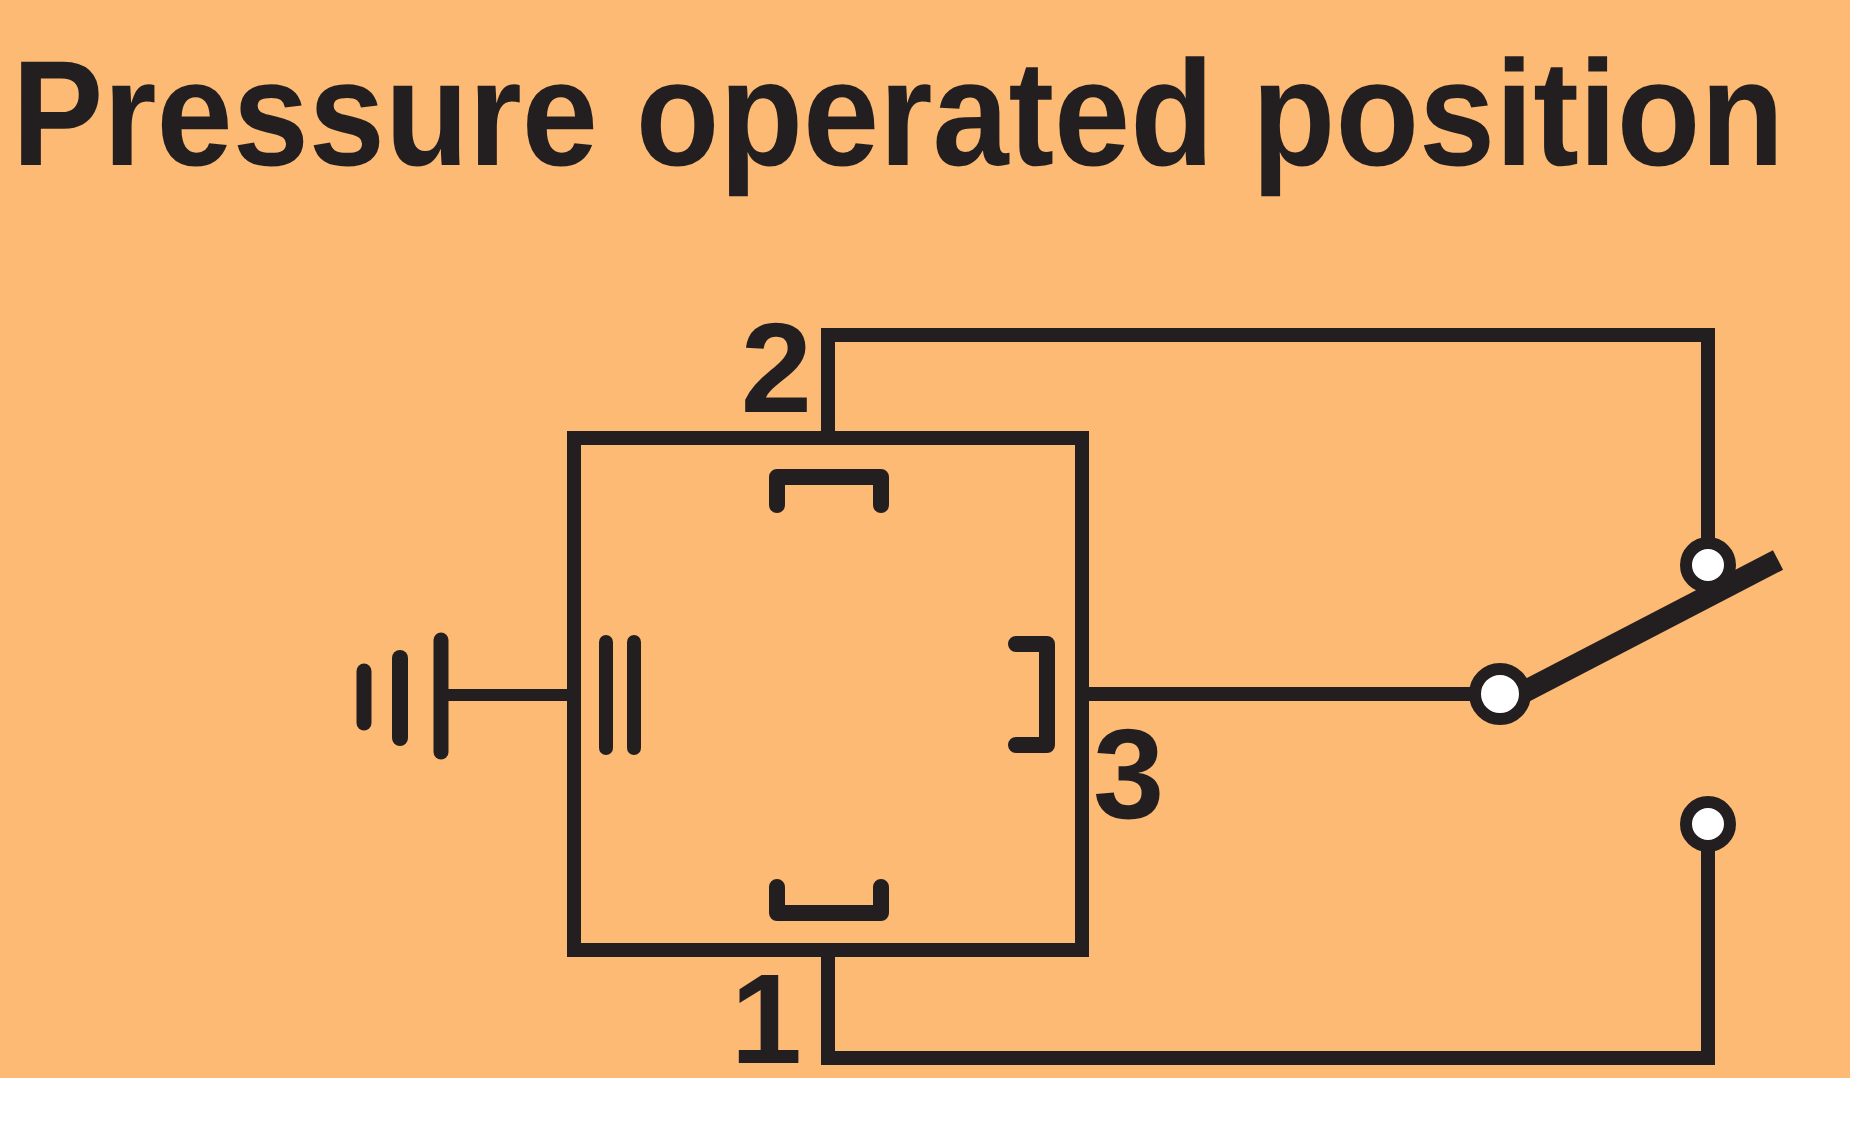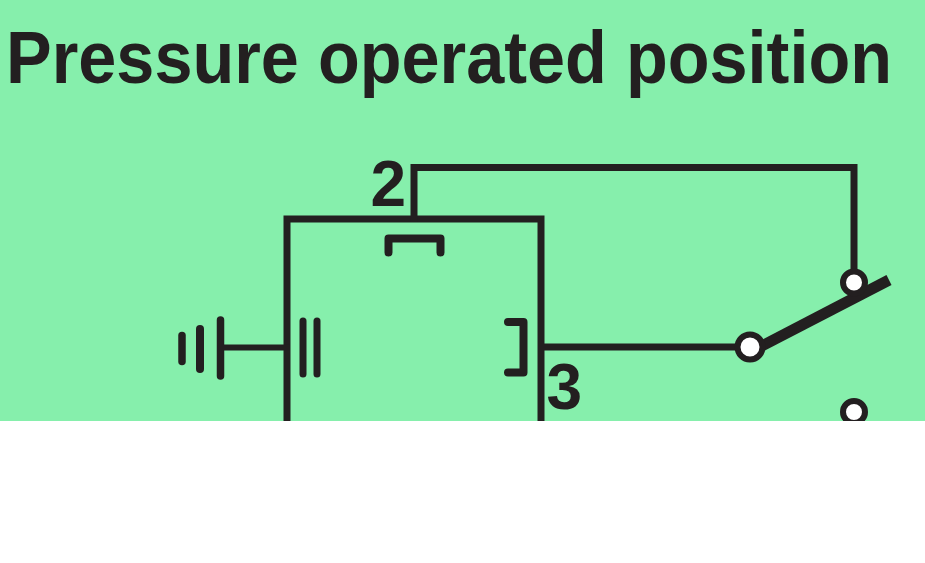--- a/index.html
+++ b/index.html
@@ -3,22 +3,22 @@
 <meta charset="utf-8">
 <style>
   html, body {
     margin: 0;
     padding: 0;
     background: #ffffff;
   }
   .stage {
     position: relative;
     width: 925px;
-    height: 421px;
-    background: #86efac;
+    height: 539px;
+    background: #fdba74;
     overflow: hidden;
     font-family: "Liberation Sans", sans-serif;
   }
   svg {
     display: block;
   }
   .title-text {
     font-family: "Liberation Sans", sans-serif;
     font-weight: bold;
     font-size: 75px;

